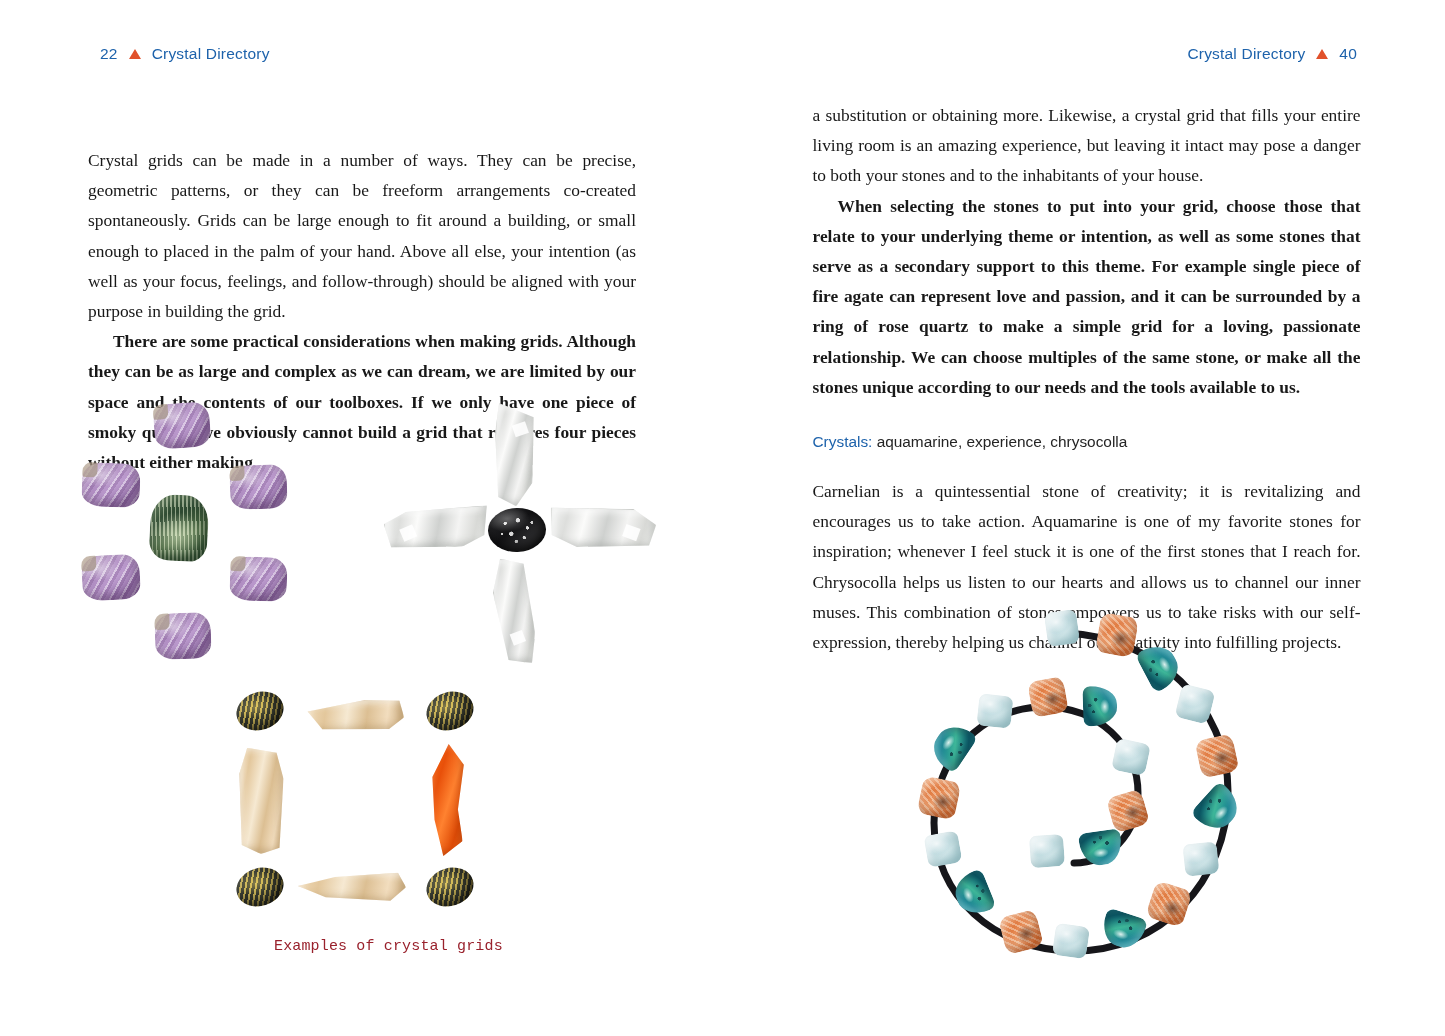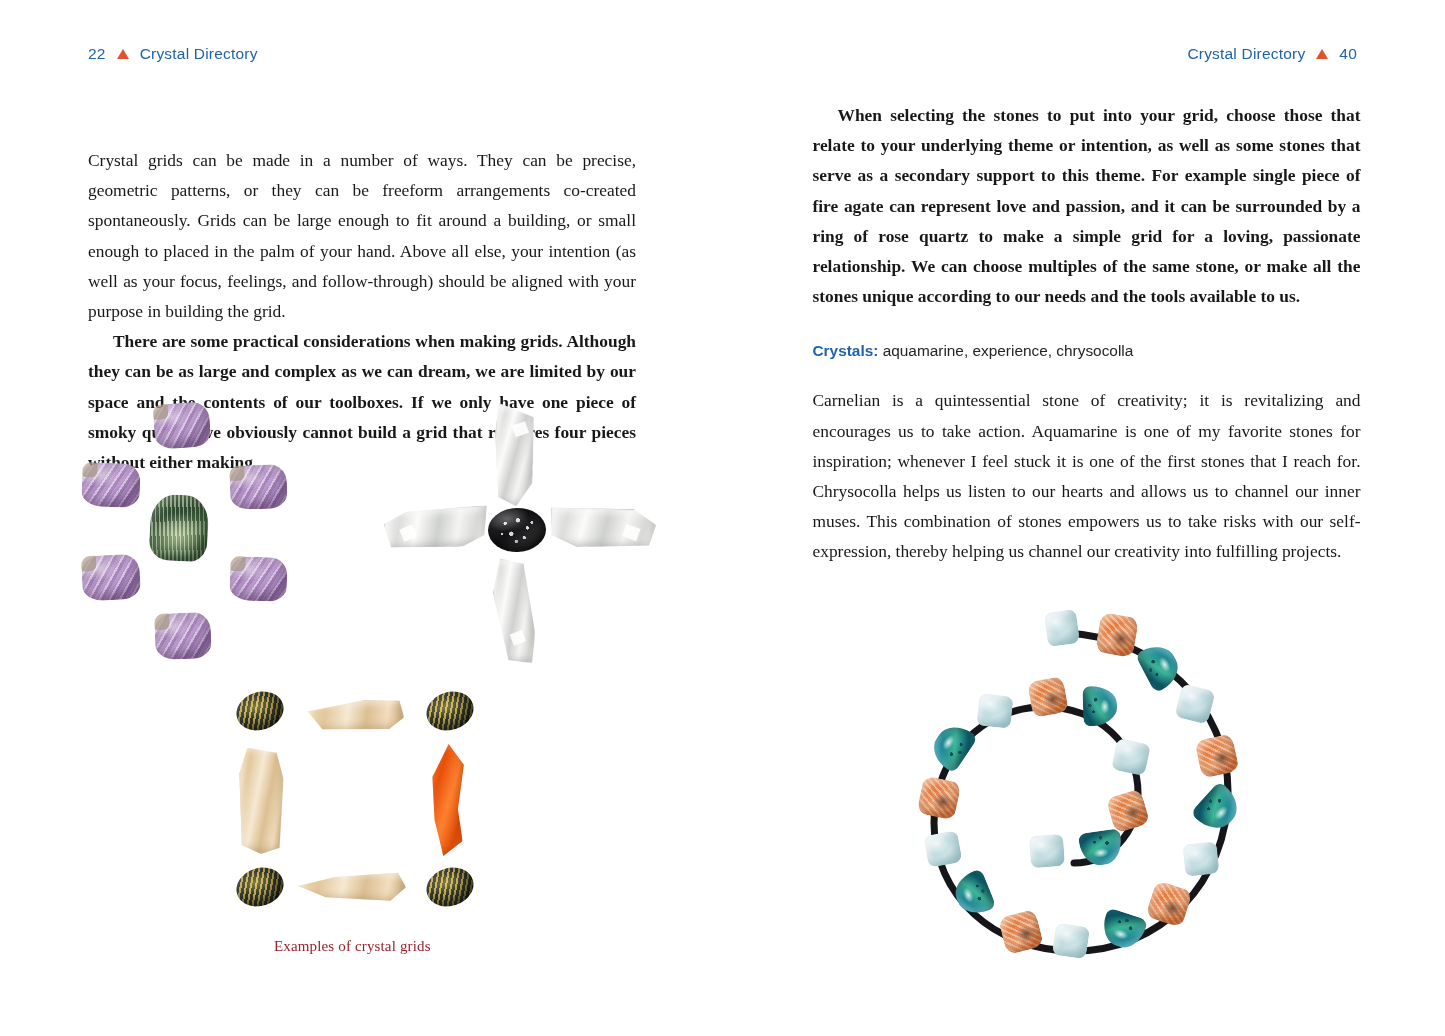--- a/index.html
+++ b/index.html
@@ -35,21 +35,21 @@
     position: absolute;
     top: 45px;
     display: flex;
     align-items: center;
     gap: 11px;
     font-family: "Liberation Sans", sans-serif;
     font-size: 15.5px;
     color: #1d62ab;
     letter-spacing: .2px;
   }
-  .runhead.left  { left: 88px; text-align: right; }
+  .runhead.left  { left: 100px; text-align: right; }
   .runhead.right { right: 88px; }
   .folio { color: #1d62ab; font-size: 15.5px; }
   .tri {
     width: 0; height: 0;
     border-left: 6px solid transparent;
     border-right: 6px solid transparent;
     border-bottom: 10px solid #e1512b;
   }
 
   
@@ -92,26 +92,26 @@
   }
   .crystals-line {
     font-family: "Liberation Sans", sans-serif;
     font-size: 15.4px;
     line-height: 24px;
     color: #242424;
     margin: 3px 0 0 0;
   }
   .crystals-line .lbl {
     color: #1d62ab;
-    font-weight: 700;
+    font-weight: 400;
   }
 
   .caption {
     position: absolute;
-    font-family: Liberation Serif, serif;
+    font-family: Liberation Mono, monospace;
     font-size: 15px;
     color: #99212c;
     letter-spacing: .15px;
     white-space: nowrap;
   }
 
   
   .figure { position: absolute; }
 
   
@@ -349,20 +349,21 @@
 
   <div class="page">
 
     <div class="runhead right">
       <span>Crystal Directory</span>
       <span class="tri"></span>
       <span class="folio">40</span>
     </div>
 
     <div class="col right">
+      <p>a substitution or obtaining more. Likewise, a crystal grid that fills your entire living room is an amazing experience, but leaving it intact may pose a danger to both your stones and to the inhabitants of your house.</p>
       <p class="indent">When selecting the stones to put into your grid, choose those that relate to your underlying theme or intention, as well as some stones that serve as a secondary support to this theme. For example single piece of fire agate can represent love and passion, and it can be surrounded by a ring of rose quartz to make a simple grid for a loving, passionate relationship. We can choose multiples of the same stone, or make all the stones unique according to our needs and the tools available to us.</p>
 
       <div style="height:28px;"></div>
       <p class="crystals-line">
         <span class="lbl">Crystals:</span><span> aquamarine, experience, chrysocolla</span>
       </p>
       <div style="height:22px;"></div>
       <p>Carnelian is a quintessential stone of creativity; it is revitalizing and encourages us to take action. Aquamarine is one of my favorite stones for inspiration; whenever I feel stuck it is one of the first stones that I reach for. Chrysocolla helps us listen to our hearts and allows us to channel our inner muses. This combination of stones empowers us to take risks with our self-expression, thereby helping us channel our creativity into fulfilling projects.</p>
     </div>
 

